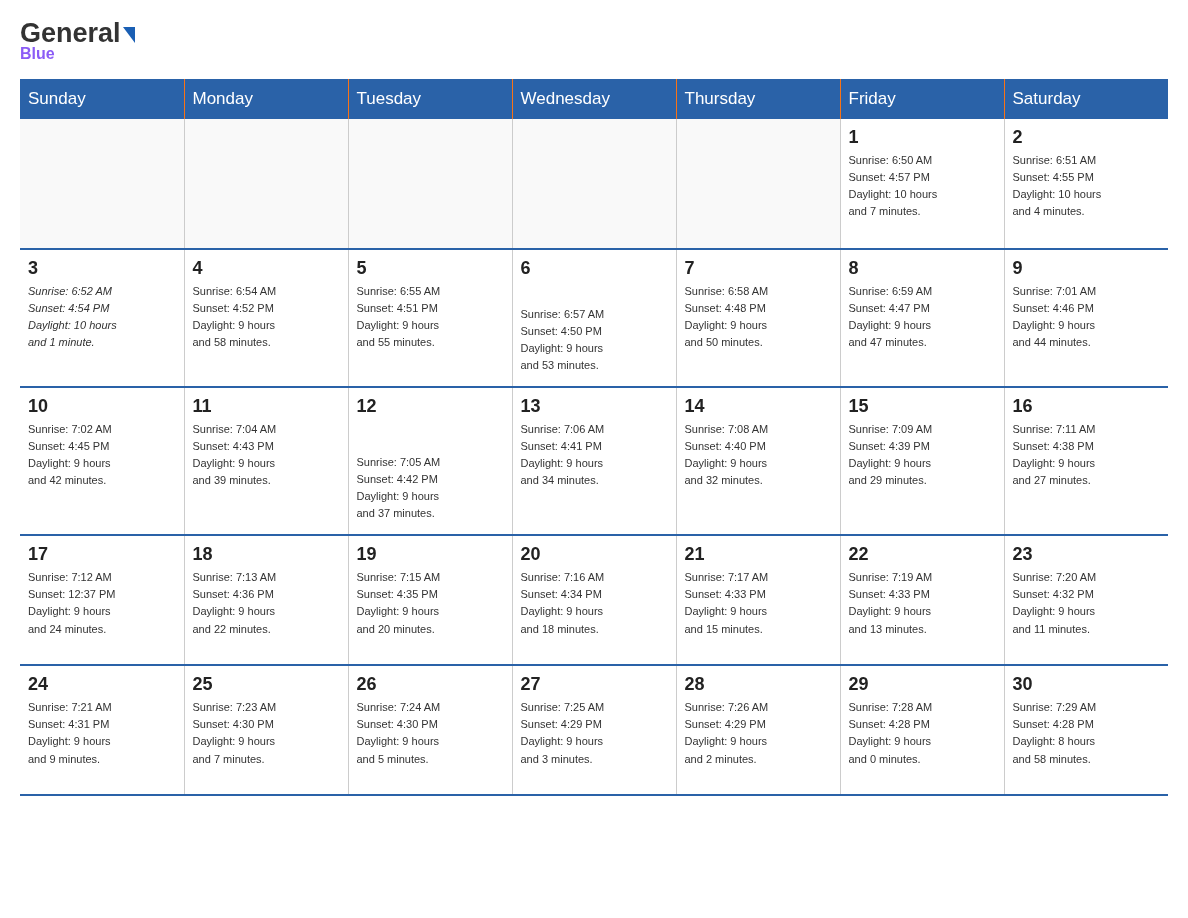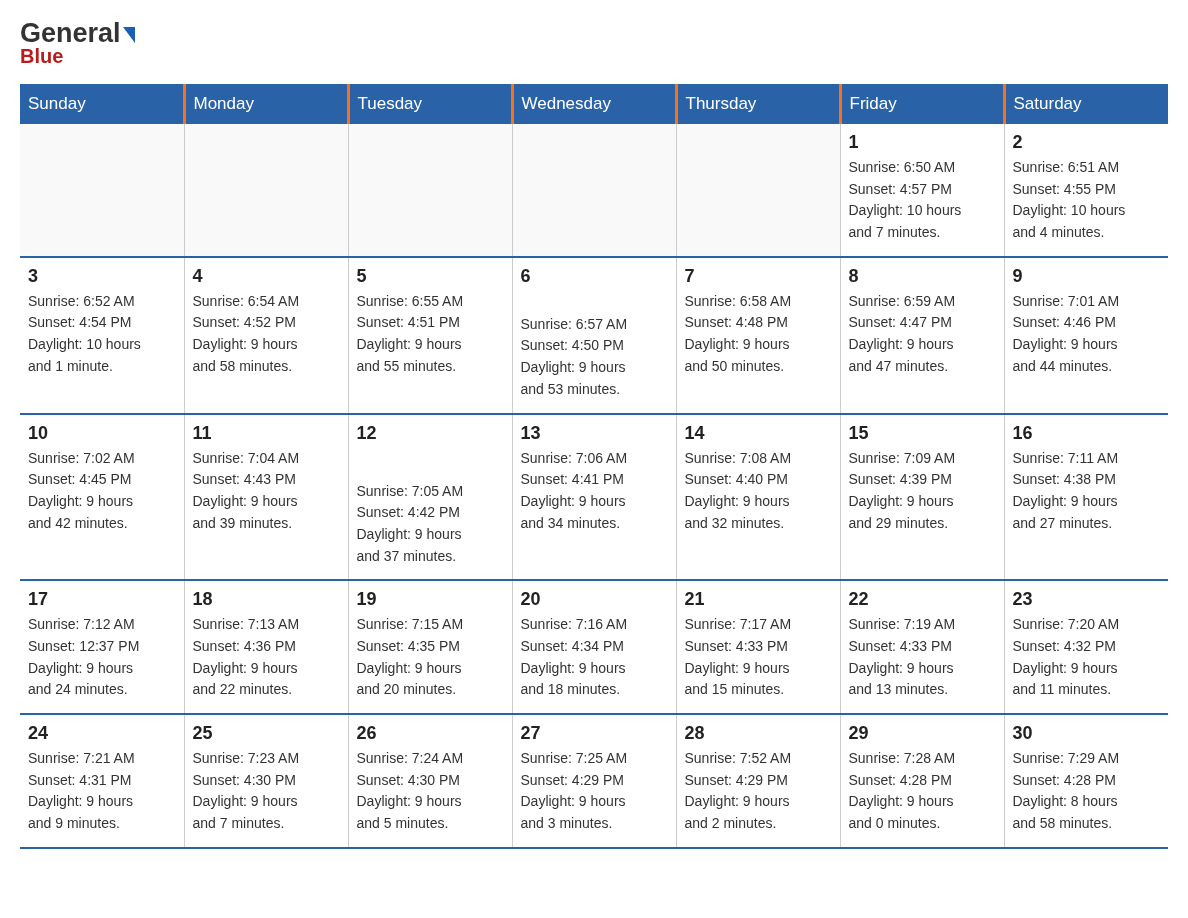--- a/index.html
+++ b/index.html
@@ -21,23 +21,23 @@
       flex-direction: column;
       align-items: flex-start;
     }
     .logo-text {
       font-size: 27px;
       font-weight: bold;
       color: #333;
       line-height: 1;
     }
     .logo-bottom {
-      font-size: 20px;
+      font-size: 16px;
       font-weight: bold;
-      color: #b91c1c;
+      color: #8b5cf6;
       margin-top: -2px;
     }
     .title-block {
       text-align: right;
     }
     .month-title {
       font-size: 52px;
       font-weight: bold;
       color: #222;
       line-height: 1.1;
@@ -52,21 +52,21 @@
       border-collapse: collapse;
       table-layout: fixed;
     }
     thead tr th {
       background: #2a62a8;
       color: #fff;
       font-size: 17px;
       font-weight: normal;
       padding: 10px 8px;
       text-align: left;
-      border-right: 3px solid #f97316;
+      border-right: 1px solid #f97316;
     }
     thead tr th:last-child { border-right: none; }
     tbody tr {
       border-bottom: 2px solid #2a62a8;
     }
     tbody tr td {
       vertical-align: top;
       padding: 8px 8px 12px 8px;
       font-size: 13px;
       color: #333;
@@ -75,21 +75,21 @@
     }
     tbody tr td:last-child { border-right: none; }
     .day-number {
       font-size: 18px;
       font-weight: bold;
       color: #222;
       margin-bottom: 4px;
       display: block;
     }
     .day-info {
-      font-size: 14px;
+      font-size: 11px;
       line-height: 1.55;
       color: #333;
     }
     .empty-cell { background: #f9f9f9; }
   </style>
 </head>
 <body>
 
 <div class="header">
   <div class="logo">
@@ -134,21 +134,21 @@
           <span class="day-number">2</span>
           <div class="day-info" style="white-space: pre-line;">Sunrise: 6:51 AM
 Sunset: 4:55 PM
 Daylight: 10 hours
 and 4 minutes.</div>
         </td>
       </tr>
       <tr>
         <td>
           <span class="day-number">3</span>
-          <div class="day-info" style="white-space: pre-line;">Sunrise: 6:52 AM
+          <div class="day-info" style="white-space: pre-line; font-style: italic;">Sunrise: 6:52 AM
 Sunset: 4:54 PM
 Daylight: 10 hours
 and 1 minute.</div>
         </td>
         <td>
           <span class="day-number">4</span>
           <div class="day-info" style="white-space: pre-line;">Sunrise: 6:54 AM
 Sunset: 4:52 PM
 Daylight: 9 hours
 and 58 minutes.</div>
@@ -315,21 +315,21 @@
         </td>
         <td>
           <span class="day-number">27</span>
           <div class="day-info" style="white-space: pre-line;">Sunrise: 7:25 AM
 Sunset: 4:29 PM
 Daylight: 9 hours
 and 3 minutes.</div>
         </td>
         <td>
           <span class="day-number">28</span>
-          <div class="day-info" style="white-space: pre-line;">Sunrise: 7:52 AM
+          <div class="day-info" style="white-space: pre-line;">Sunrise: 7:26 AM
 Sunset: 4:29 PM
 Daylight: 9 hours
 and 2 minutes.</div>
         </td>
         <td>
           <span class="day-number">29</span>
           <div class="day-info" style="white-space: pre-line;">Sunrise: 7:28 AM
 Sunset: 4:28 PM
 Daylight: 9 hours
 and 0 minutes.</div>

